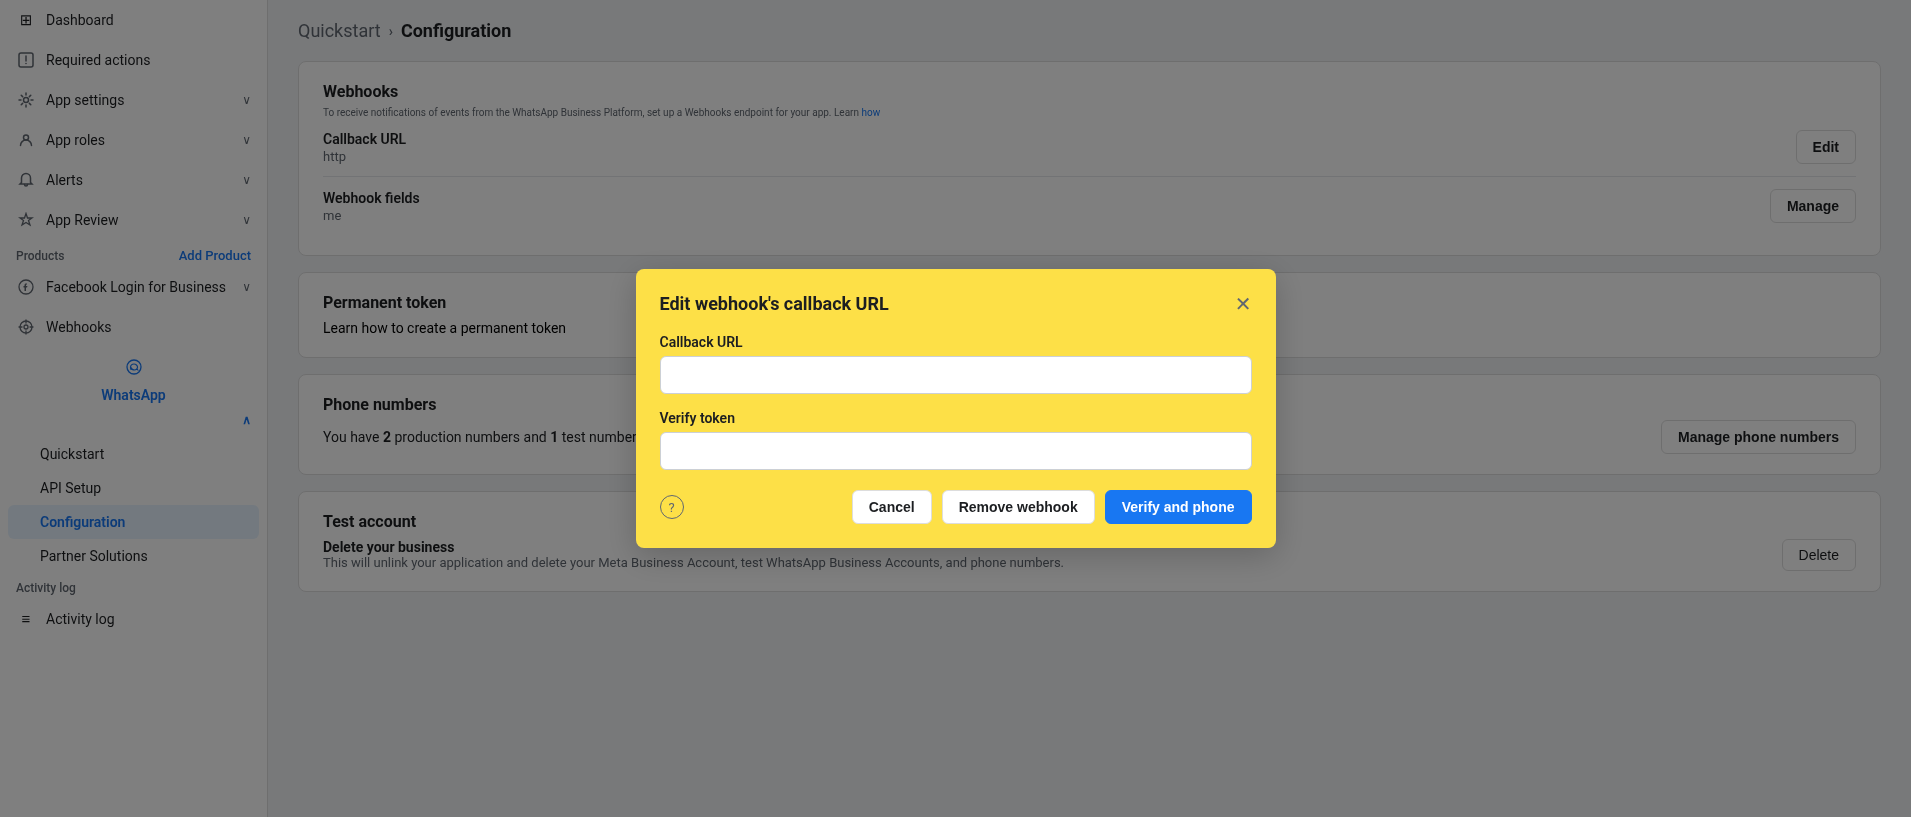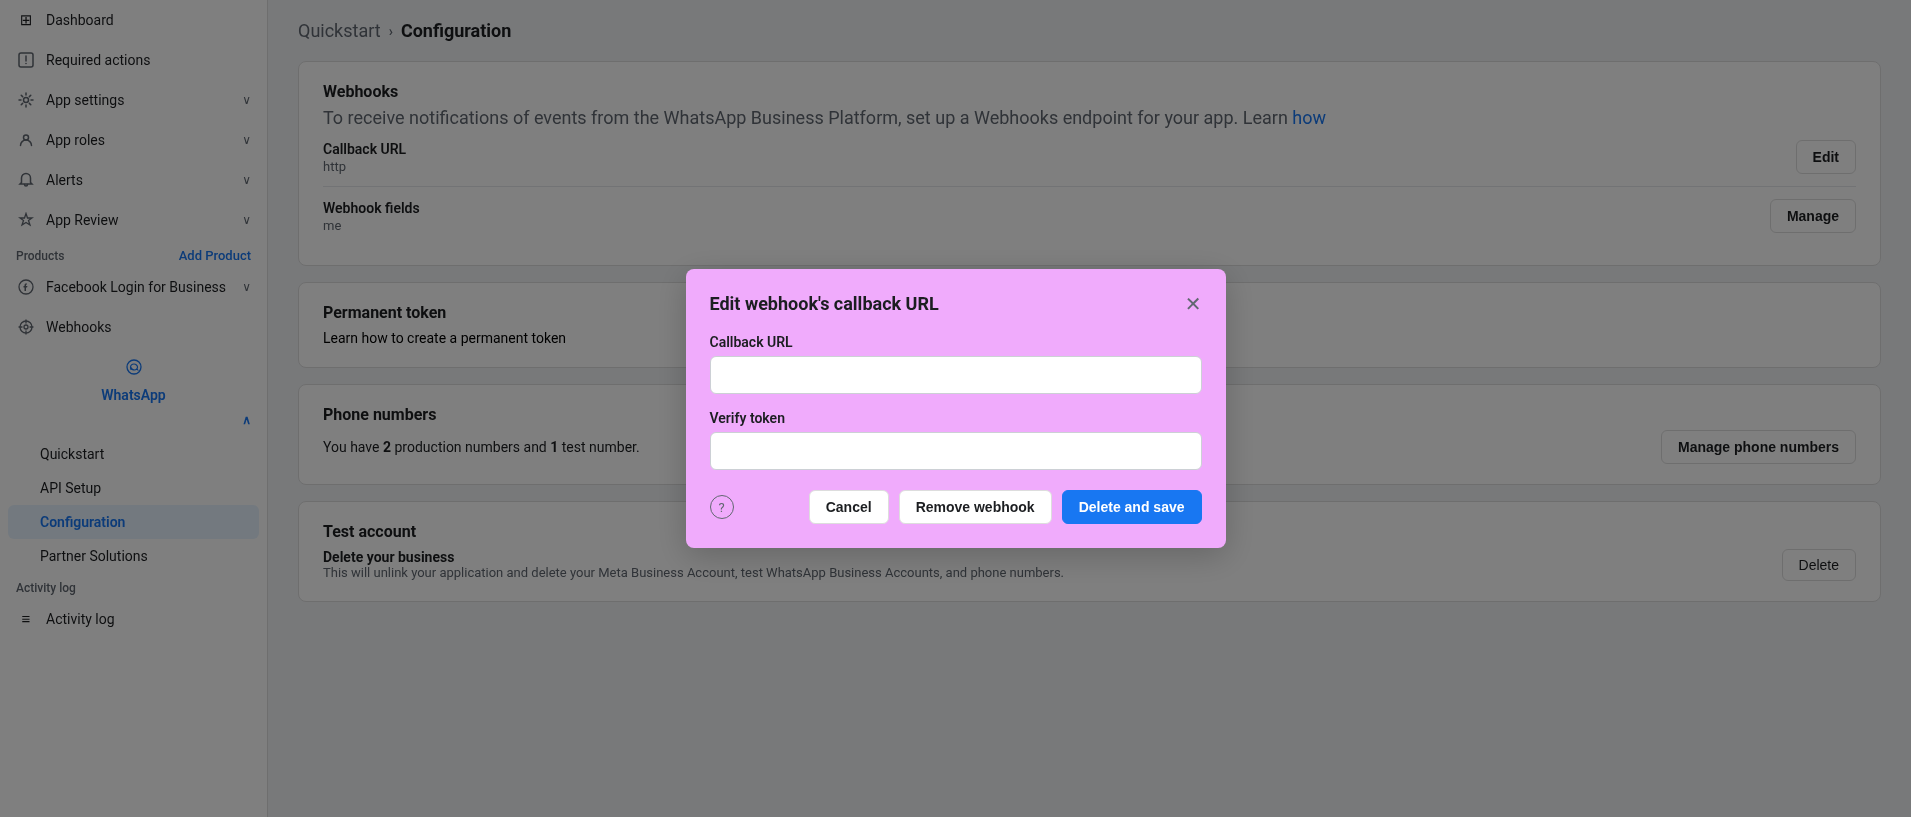--- a/index.html
+++ b/index.html
@@ -119,21 +119,21 @@
       padding: 20px 24px;
       margin-bottom: 16px;
     }
     .card-title {
       font-size: 16px;
       font-weight: 700;
       color: #1c1e21;
       margin-bottom: 6px;
     }
     .card-text {
-      font-size: 18px;
+      font-size: 10px;
       color: #606770;
     }
     .card-text .blue { color: #1877f2; cursor: pointer; text-decoration: none; }
     .card-row {
       display: flex;
       align-items: center;
       justify-content: space-between;
       padding: 12px 0;
       border-bottom: 1px solid #e4e6eb;
       font-size: 14px;
@@ -171,23 +171,23 @@
       top: 0; left: 0; right: 0; bottom: 0;
       background: rgba(0,0,0,0.5);
       z-index: 100;
       display: flex;
       align-items: center;
       justify-content: center;
     }
 
     
     .modal {
-      background: #f0abfc;
+      background: #fde047;
       border-radius: 8px;
-      width: 540px;
+      width: 640px;
       padding: 24px;
       position: relative;
       box-shadow: 0 8px 32px rgba(0,0,0,0.2);
     }
     .modal-header {
       display: flex;
       align-items: center;
       justify-content: space-between;
       margin-bottom: 20px;
     }
@@ -456,16 +456,16 @@
       <input class="form-input" type="text" style="">
     </div>
     <div class="modal-footer">
       <div class="modal-footer-left">
         <div class="help-icon">
           <span>?</span>
         </div>
       </div>
       <button class="btn">Cancel</button>
       <button class="btn">Remove webhook</button>
-      <button class="btn btn-primary">Delete and save</button>
+      <button class="btn btn-primary">Verify and phone</button>
     </div>
   </div>
 </div>
 
 </body></html>

